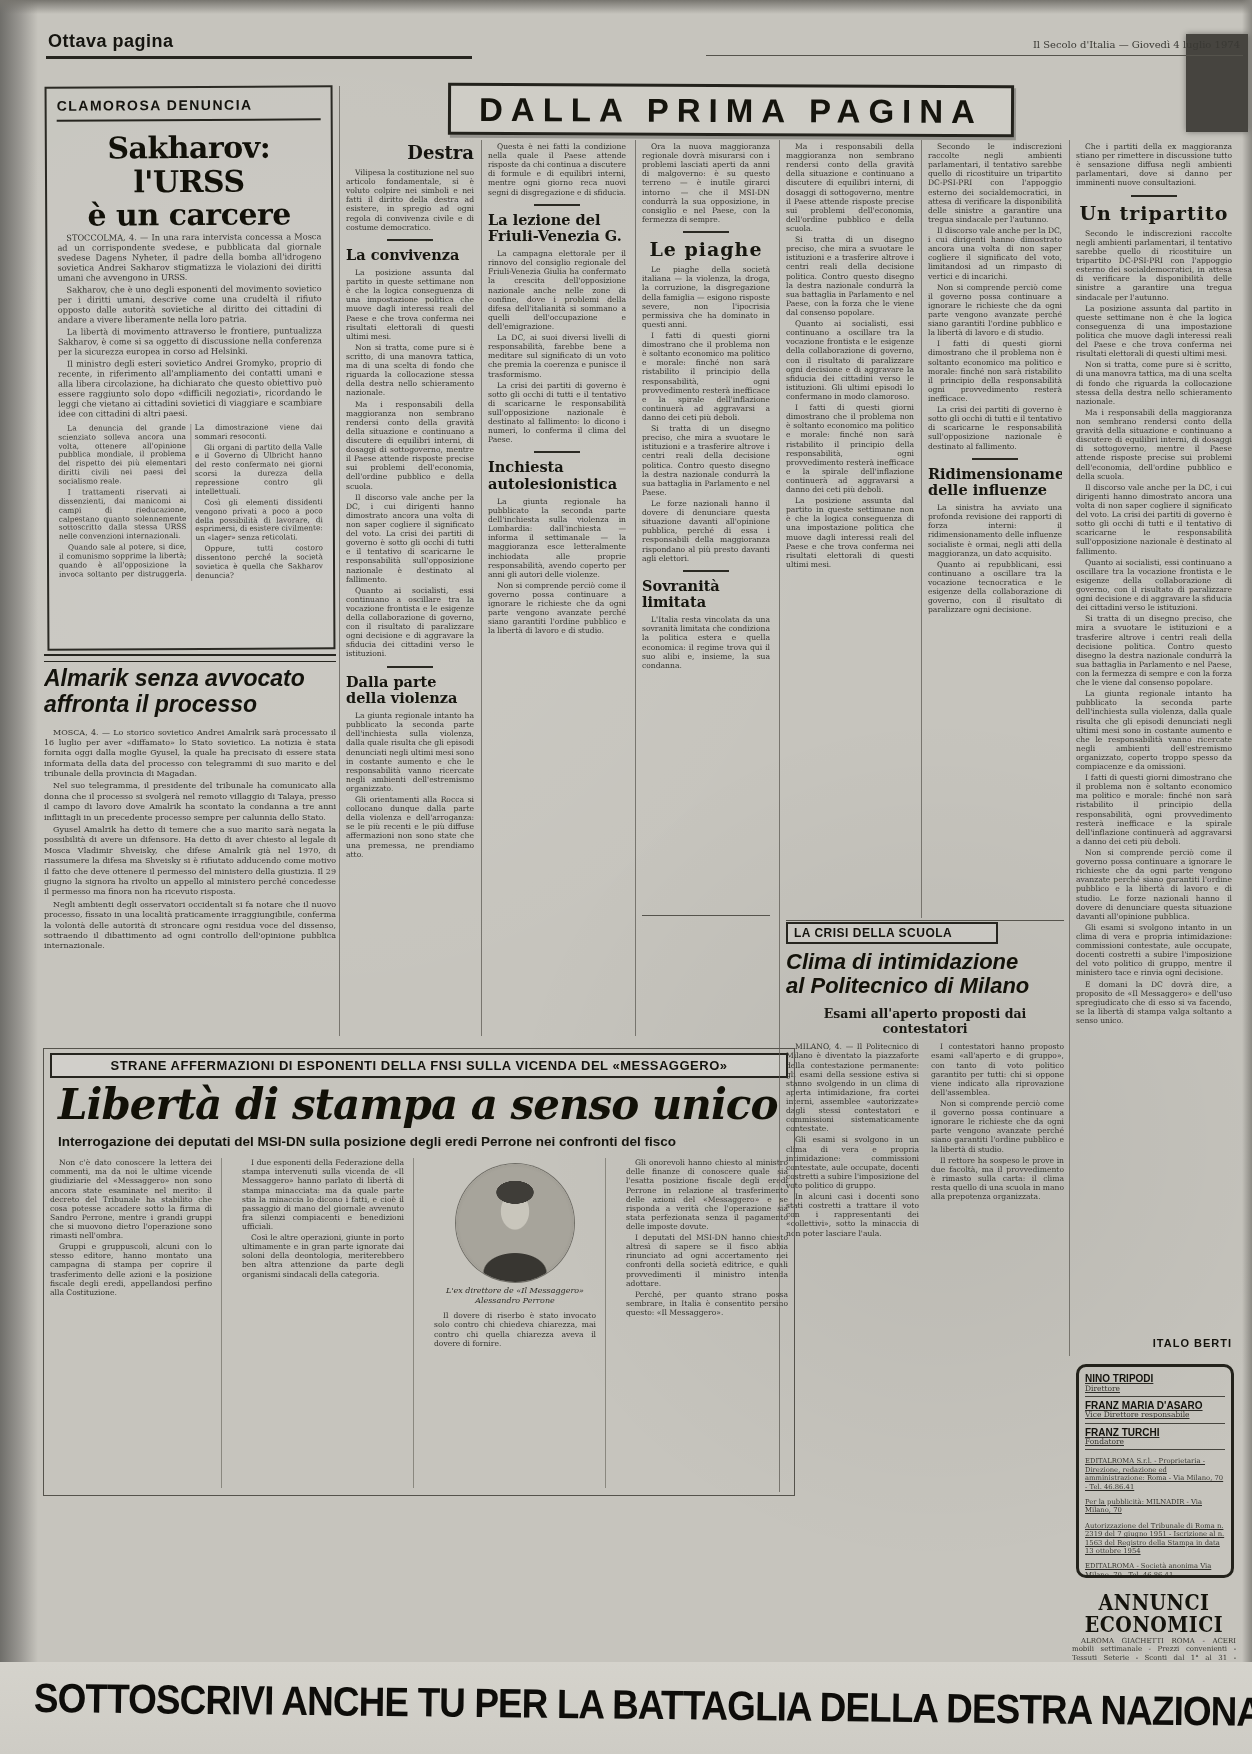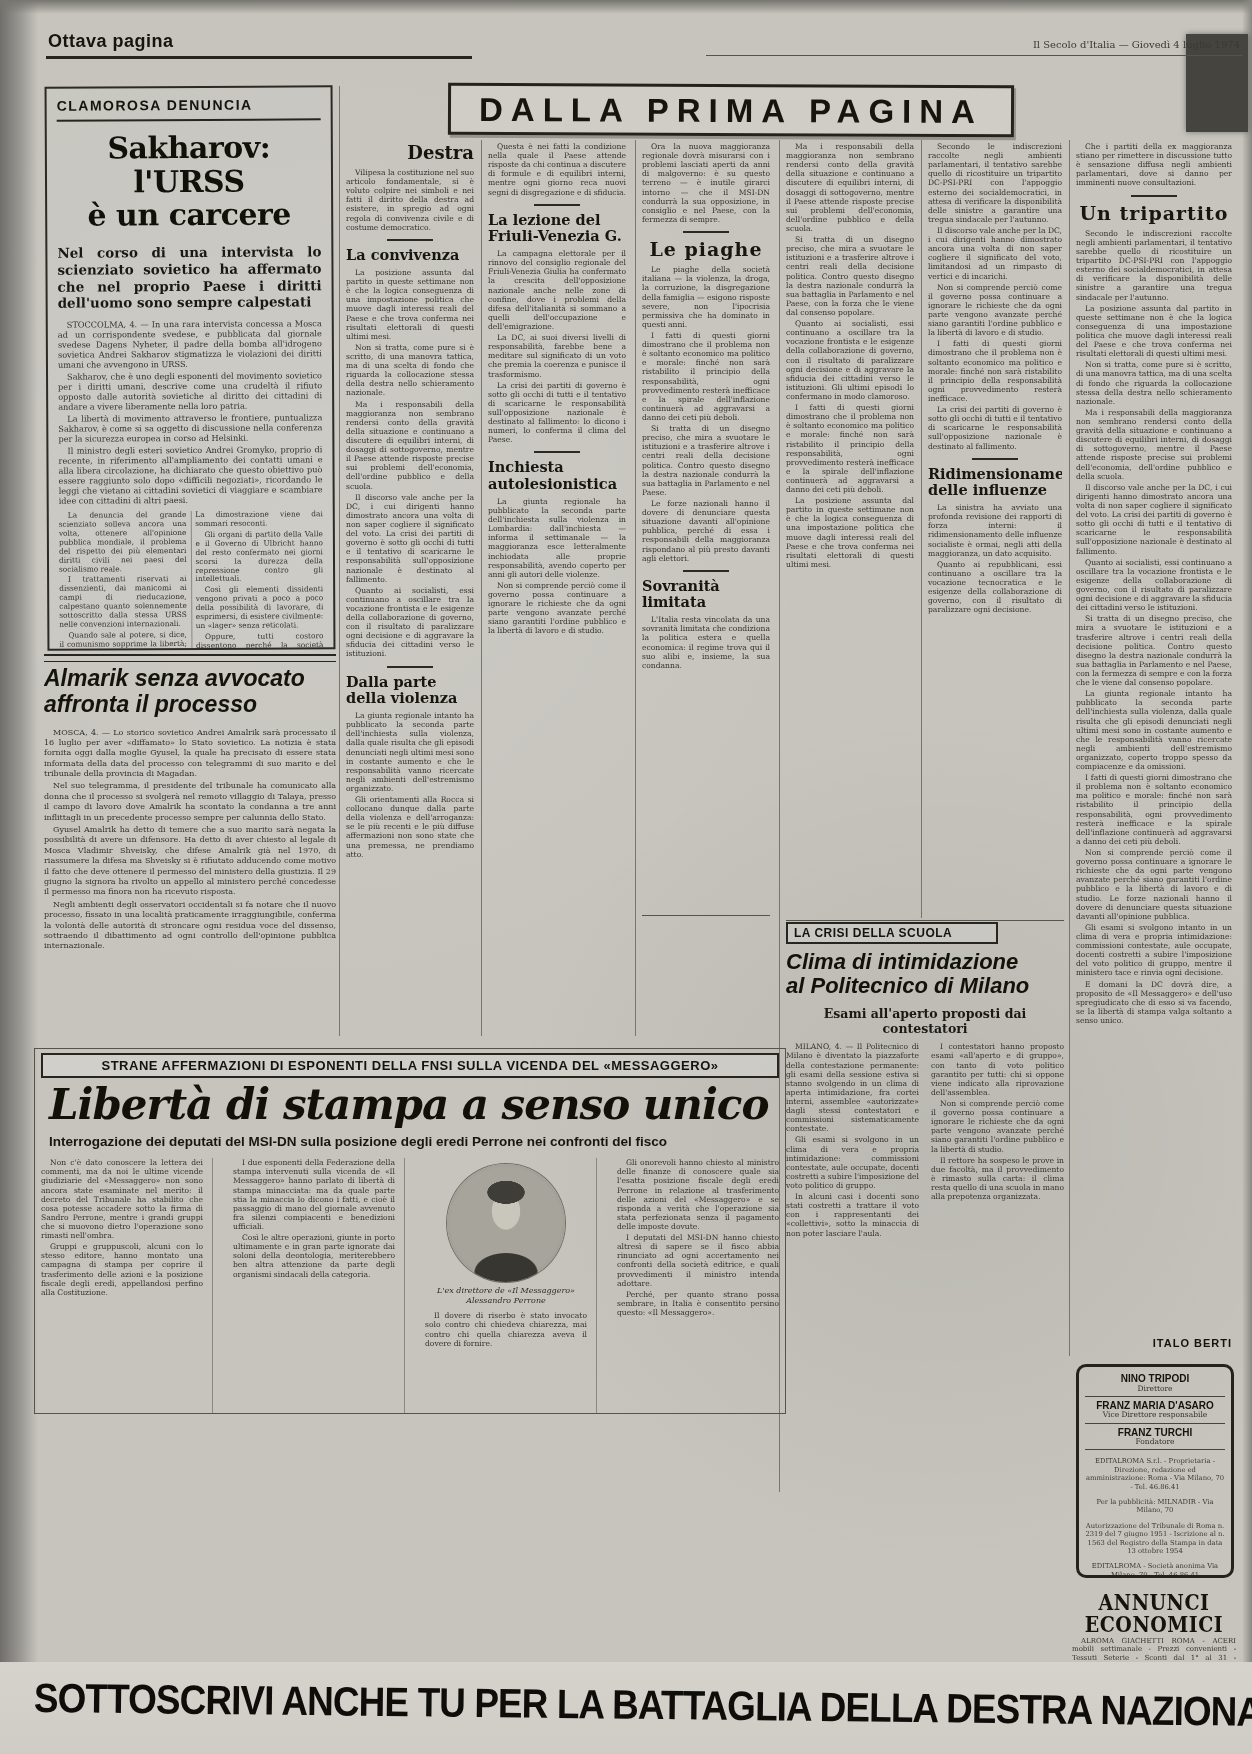--- a/index.html
+++ b/index.html
@@ -58,42 +58,42 @@
   .banner span{font:bold 33px/1 "Liberation Sans",sans-serif;letter-spacing:8px;color:#15140d;}
   
   .scu{position:absolute;left:786px;top:922px;width:278px;height:572px;overflow:hidden;}
   .scu-kick{width:196px;margin:0 0 6px;border:2px solid #26251f;padding:3px 6px;
     font:bold 12px/1 "Liberation Sans",sans-serif;letter-spacing:.5px;color:#15140e;background:rgba(255,255,255,.15);}
   .scu-h{font:italic bold 22px/1.1 "Liberation Sans",sans-serif;color:#131209;text-align:left;}
   .scu-sub{font:bold 12.5px/1.2 "DejaVu Serif",serif;text-align:center;margin:8px 0 6px;color:#1a1913;}
   .scu-cols{display:flex;gap:12px;justify-content:center;}
   .scu-cols>div{flex:1;}
   
-  .lib{position:absolute;left:34px;top:1048px;width:752px;height:366px;box-sizing:border-box;
+  .lib{position:absolute;left:43px;top:1048px;width:752px;height:448px;box-sizing:border-box;
     border:1px solid #55534c;padding:0 6px 6px;overflow:hidden;}
   .lib-kick{border:2px solid #26251f;margin:4px 0 6px;padding:4px 8px;text-align:center;
     font:bold 13px/1 "Liberation Sans",sans-serif;letter-spacing:.5px;color:#14130d;background:rgba(255,255,255,.2);}
   .lib-h{font:italic bold 42px/1 "DejaVu Serif",serif;color:#121108;margin:6px 0 8px 8px;letter-spacing:-1px;}
   .lib-sub{font:bold 13.5px/1.2 "Liberation Sans",sans-serif;color:#17160f;margin:6px 0 8px 8px;}
   .lib-cols{display:flex;gap:9px;height:330px;overflow:hidden;}
   .lib-cols>div{flex:1;border-left:1px solid #8a887f;padding-left:20px;}
   .lib-cols>div:first-child{border-left:none;padding-left:0;}
   .photo{width:118px;height:118px;border-radius:50%;margin:6px auto 4px;
     background:
       radial-gradient(ellipse 26% 16% at 50% 24%, #3f3d38 0 60%, rgba(63,61,56,0) 62%),
       radial-gradient(ellipse 20% 26% at 50% 40%, #c9c6bc 0 58%, rgba(201,198,188,0) 62%),
       radial-gradient(ellipse 42% 26% at 50% 92%, #383631 0 62%, rgba(56,54,49,0) 65%),
       radial-gradient(circle, #a7a49b 0 66%, #807d75 100%);
     box-shadow:0 0 0 1px #6f6d66;}
   .caption{font:italic 8px/1.2 "DejaVu Serif",serif;text-align:center;margin:0 0 6px;color:#2e2d27;}
   
   .byline{position:absolute;left:1076px;top:1338px;width:156px;text-align:right;
     font:bold 11px/1 "Liberation Sans",sans-serif;color:#14130d;letter-spacing:1px;}
   .ger{position:absolute;left:1076px;top:1364px;width:158px;height:214px;box-sizing:border-box;
-    border:3px solid #23221b;border-radius:10px;padding:6px 6px;text-align:center;overflow:hidden;}
+    border:3px solid #23221b;border-radius:10px;padding:6px 6px;text-align:left;overflow:hidden;text-decoration:underline;}
   .ger .nm{font:bold 10px/1.15 "Liberation Sans",sans-serif;color:#14130d;}
   .ger .rl{font:7.5px/1.1 "DejaVu Serif",serif;color:#33322c;margin-bottom:3px;}
   .ger hr{border:none;border-top:1px solid #45443d;margin:3px 0;}
   .ger .sm{font:6.8px/1.25 "DejaVu Serif",serif;color:#3a3932;margin:3px 0;}
   .ann{position:absolute;left:1072px;top:1586px;width:164px;overflow:hidden;}
   .ann-h{font:bold 19px/1 "DejaVu Serif",serif;letter-spacing:.5px;color:#14130c;
     border-top:2px solid #26251f;padding-top:6px;text-align:center;transform:scaleY(1.15);}
   .ann .bt{margin-top:5px;font-size:7px;}
   
   .bot-strip{position:absolute;left:0;top:1662px;width:1252px;height:92px;
@@ -117,21 +117,20 @@
   <div class="pg-rule"></div>
   <div class="pg-right">Il Secolo d'Italia — Giovedì 4 luglio 1974</div>
   <div class="pg-rule2"></div>
 
   <section class="sak-box">
     <div class="kicker">CLAMOROSA DENUNCIA</div>
     <div class="sak-h">
       <div>Sakharov: l'URSS</div>
       <div>è un carcere</div>
     </div>
-    <div class="sak-sub">Nel corso di una intervista lo scienziato sovietico ha affermato che nel proprio Paese i diritti dell'uomo sono sempre calpestati</div>
     <div class="bt sak-body">
         <p>STOCCOLMA, 4. — In una rara intervista concessa a Mosca ad un corrispondente svedese, e pubblicata dal giornale svedese Dagens Nyheter, il padre della bomba all'idrogeno sovietica Andrei Sakharov stigmatizza le violazioni dei diritti umani che avvengono in URSS.</p>
         <p>Sakharov, che è uno degli esponenti del movimento sovietico per i diritti umani, descrive come una crudeltà il rifiuto opposto dalle autorità sovietiche al diritto dei cittadini di andare a vivere liberamente nella loro patria.</p>
         <p>La libertà di movimento attraverso le frontiere, puntualizza Sakharov, è come si sa oggetto di discussione nella conferenza per la sicurezza europea in corso ad Helsinki.</p>
         <p>Il ministro degli esteri sovietico Andrei Gromyko, proprio di recente, in riferimento all'ampliamento dei contatti umani e alla libera circolazione, ha dichiarato che questo obiettivo può essere raggiunto solo dopo «difficili negoziati», ricordando le leggi che vietano ai cittadini sovietici di viaggiare e scambiare idee con cittadini di altri paesi.</p>
       </div>
     <div class="bt sak-two">
         <p>La denuncia del grande scienziato solleva ancora una volta, ottenere all'opinione pubblica mondiale, il problema del rispetto dei più elementari diritti civili nei paesi del socialismo reale.</p>
         <p>I trattamenti riservati ai dissenzienti, dai manicomi ai campi di rieducazione, calpestano quanto solennemente sottoscritto dalla stessa URSS nelle convenzioni internazionali.</p>
         <p>Quando sale al potere, si dice, il comunismo sopprime la libertà; quando è all'opposizione la invoca soltanto per distruggerla. La dimostrazione viene dai sommari resoconti.</p>

